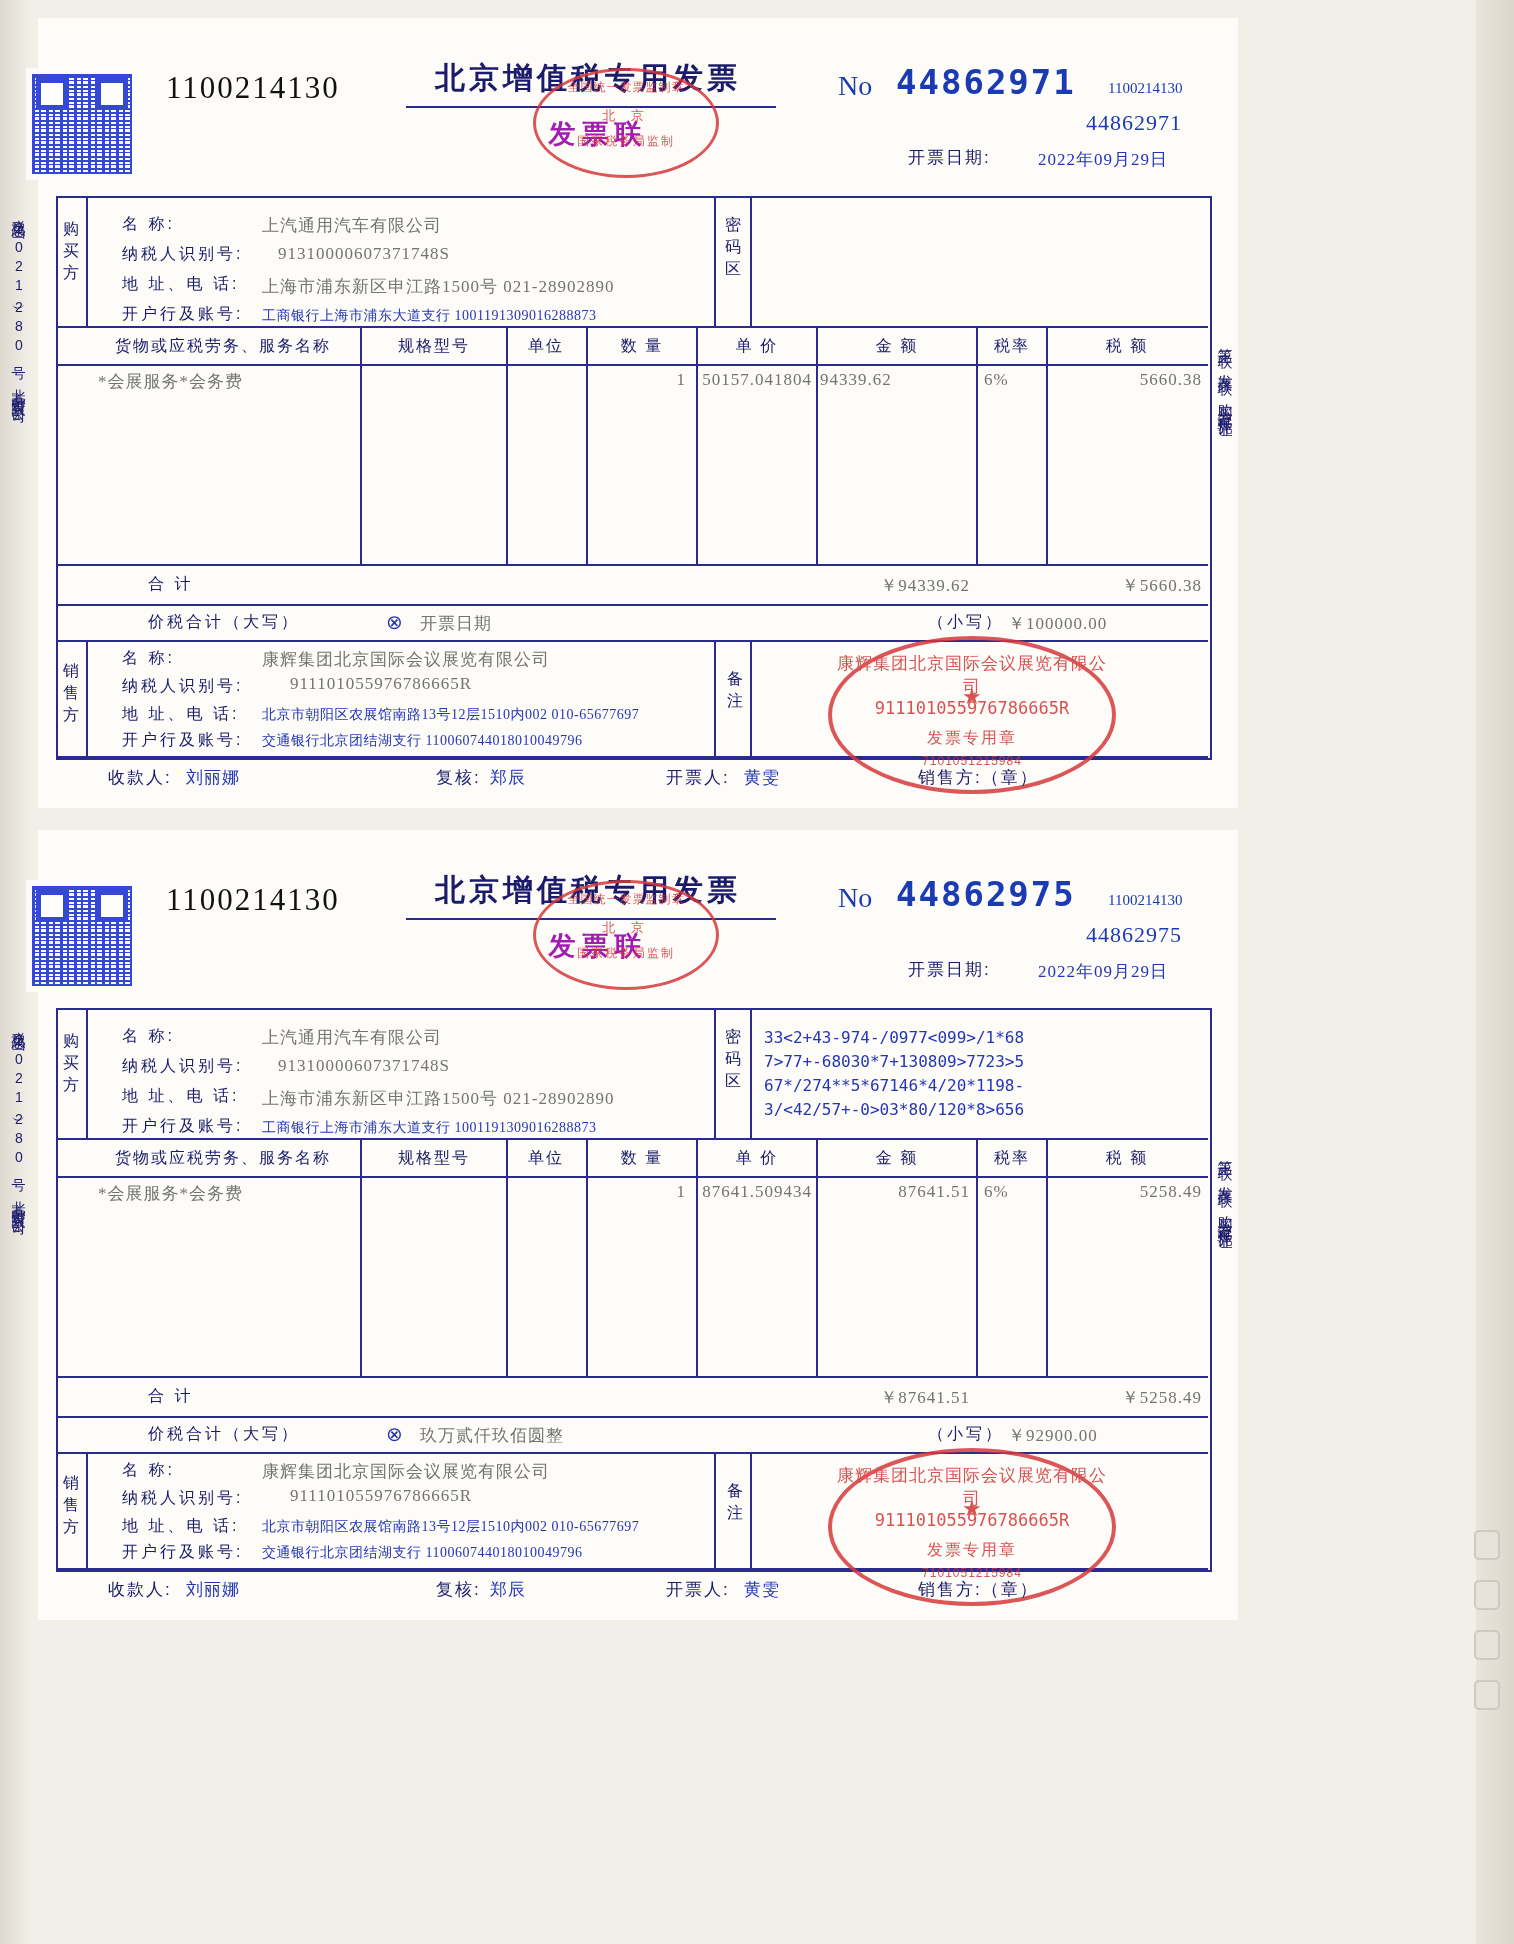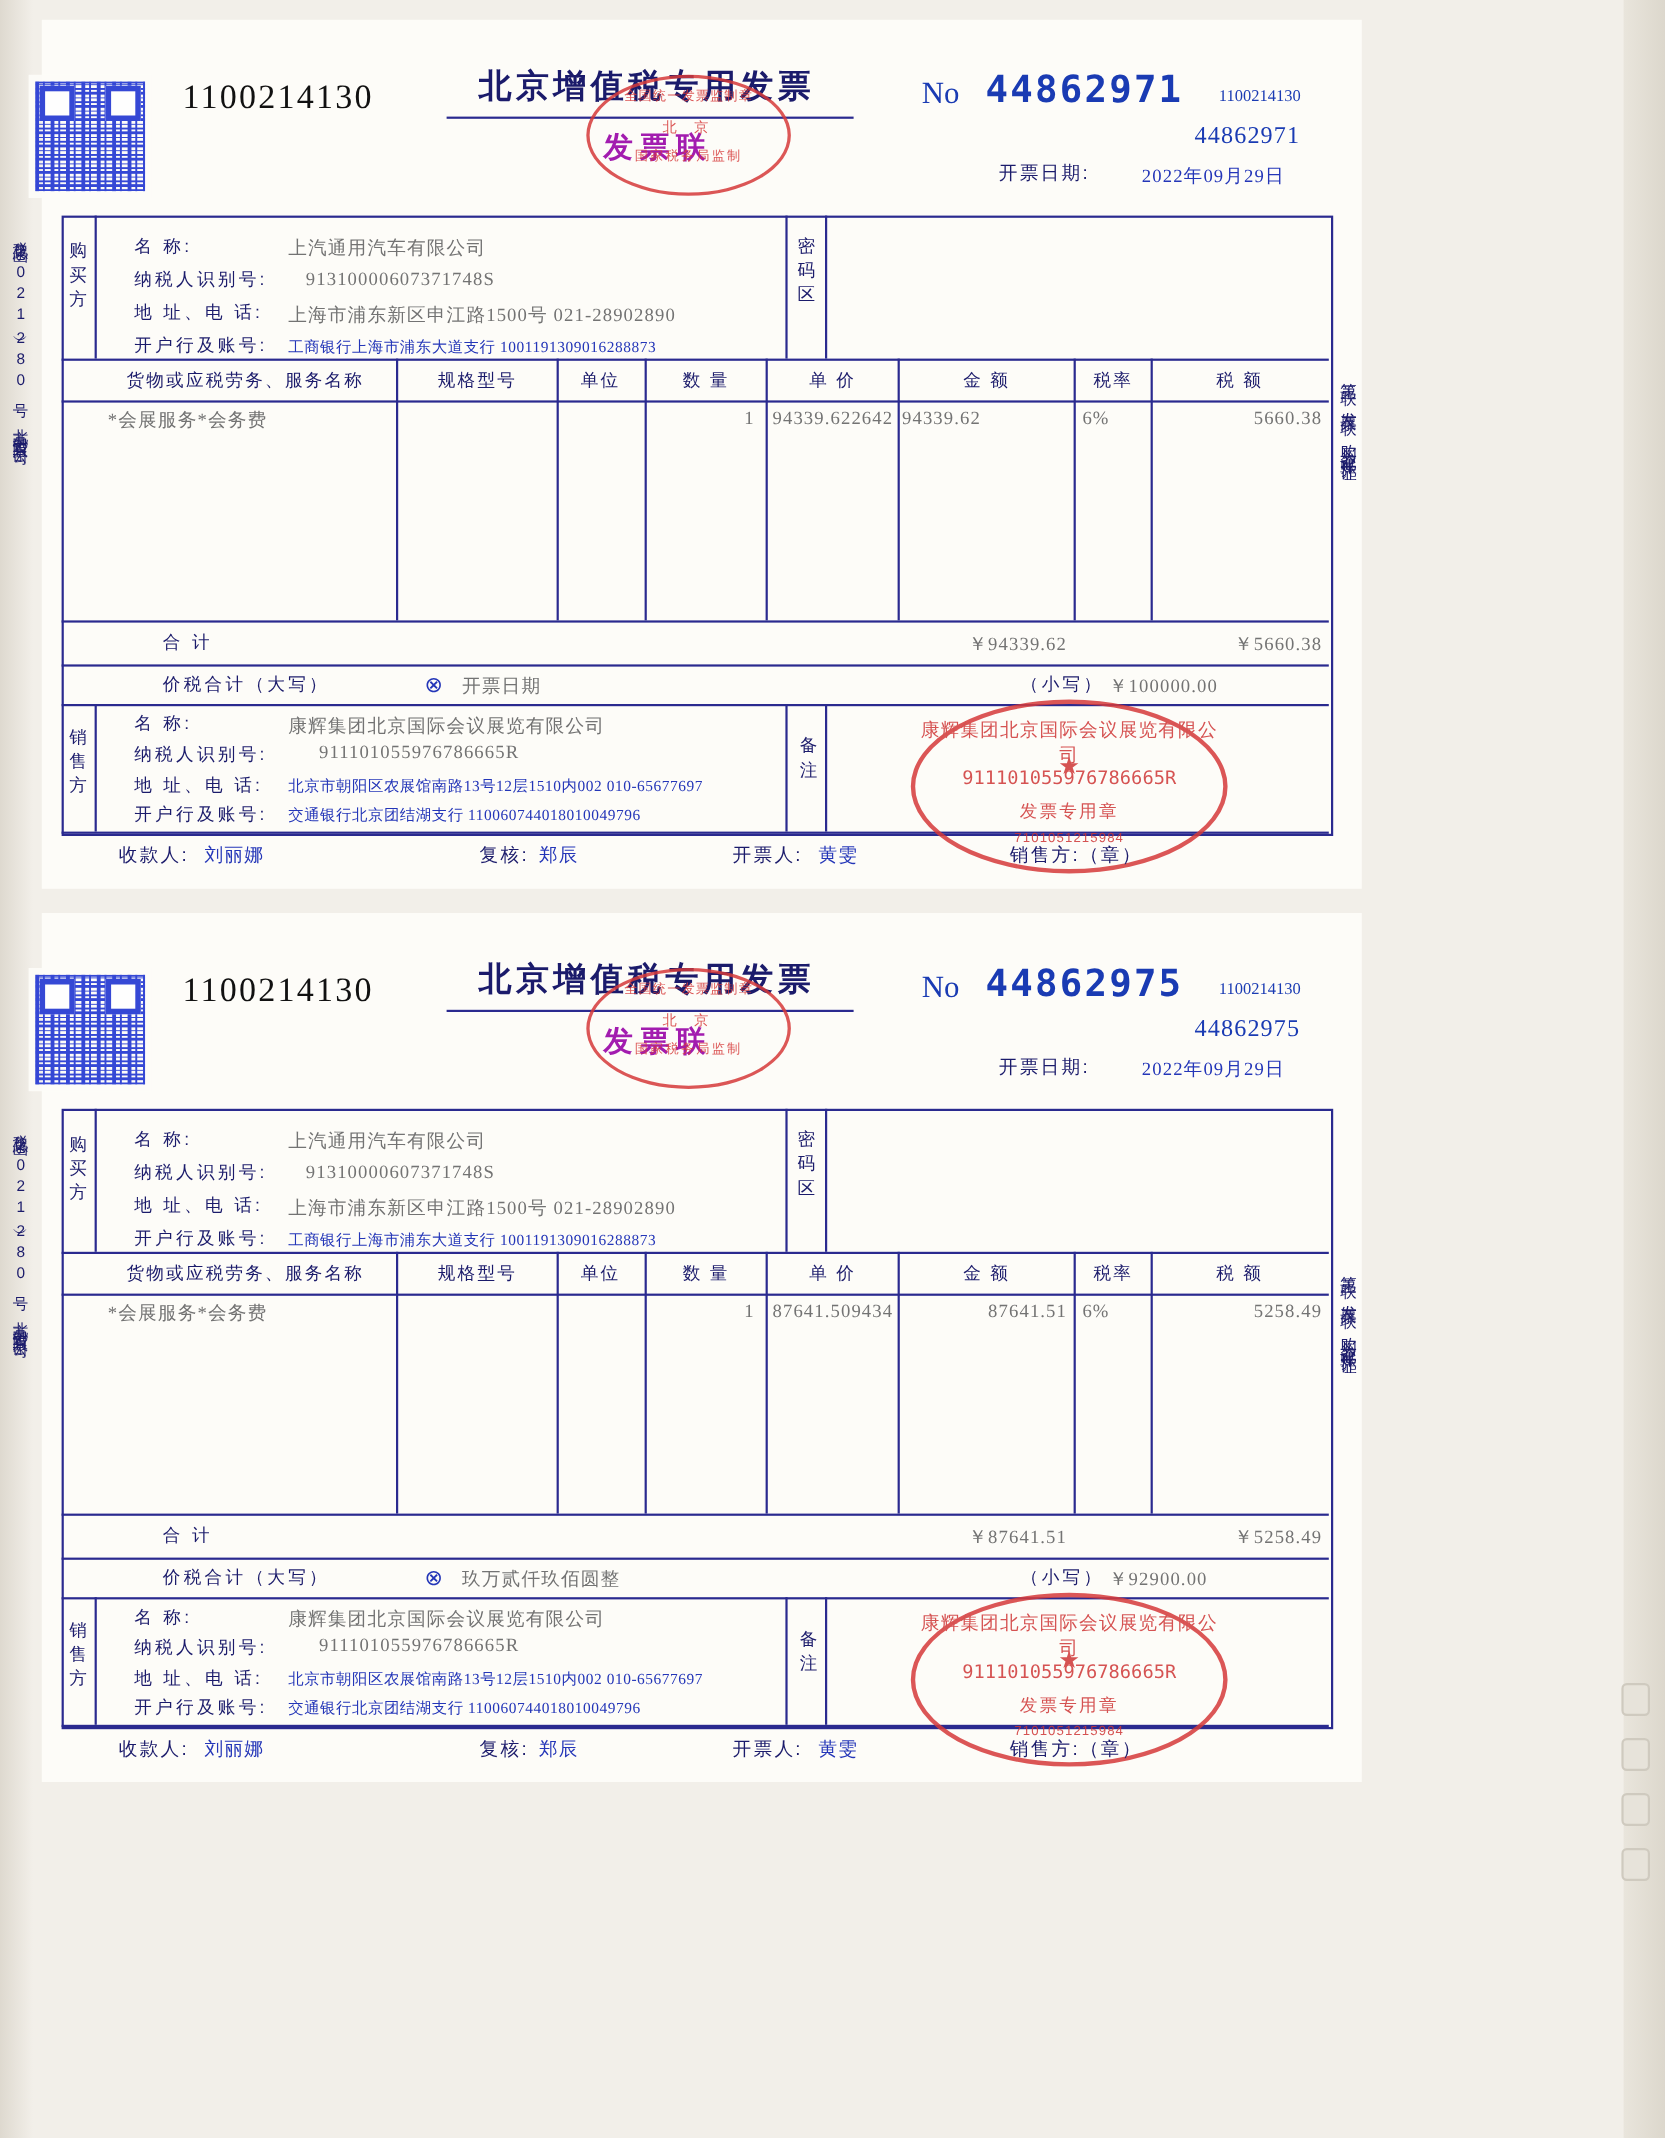--- a/index.html
+++ b/index.html
@@ -156,21 +156,21 @@
     <div class="colhdr" style="left:326px;top:318px;width:140px;">规格型号</div>
     <div class="colhdr" style="left:470px;top:318px;width:76px;">单位</div>
     <div class="colhdr" style="left:552px;top:318px;width:104px;">数 量</div>
     <div class="colhdr" style="left:662px;top:318px;width:114px;">单 价</div>
     <div class="colhdr" style="left:782px;top:318px;width:154px;">金 额</div>
     <div class="colhdr" style="left:942px;top:318px;width:64px;">税率</div>
     <div class="colhdr" style="left:1012px;top:318px;width:154px;">税 额</div>
 
     <div class="val" style="left:60px;top:352px;">*会展服务*会务费</div>
     <div class="val" style="left:552px;top:352px;width:96px;text-align:right;">1</div>
-    <div class="val" style="left:662px;top:352px;width:112px;text-align:right;">94339.622642</div>
+    <div class="val" style="left:662px;top:352px;width:112px;text-align:right;">50157.041804</div>
     <div class="val" style="left:782px;top:352px;width:150px;">94339.62</div>
     <div class="val" style="left:946px;top:352px;">6%</div>
     <div class="val" style="left:1012px;top:352px;width:152px;text-align:right;">5660.38</div>
 
     <div class="lbl" style="left:110px;top:556px;">合        计</div>
     <div class="val" style="left:782px;top:556px;width:150px;text-align:right;">￥94339.62</div>
     <div class="val" style="left:1012px;top:556px;width:152px;text-align:right;">￥5660.38</div>
 
     <div class="lbl" style="left:110px;top:594px;">价税合计（大写）</div>
     <div class="bigcircle" style="left:348px;top:592px;">⊗</div>
@@ -260,20 +260,24 @@
     <div class="lbl" style="left:84px;top:196px;">名      称:</div>
     <div class="val" style="left:224px;top:196px;">上汽通用汽车有限公司</div>
     <div class="lbl" style="left:84px;top:226px;">纳税人识别号:</div>
     <div class="val" style="left:240px;top:226px;">91310000607371748S</div>
     <div class="lbl" style="left:84px;top:256px;">地 址、电 话:</div>
     <div class="val" style="left:224px;top:257px;">上海市浦东新区申江路1500号  021-28902890</div>
     <div class="lbl" style="left:84px;top:286px;">开户行及账号:</div>
     <div class="val-sm" style="left:224px;top:289px;">工商银行上海市浦东大道支行  1001191309016288873</div>
 
     <div class="side-label" style="left:682px;top:196px;">密码区</div>
+    <div class="cipher" style="left:726px;top:196px;">33&lt;2+43-974-/0977&lt;099&gt;/1*68
+7&gt;77+-68030*7+130809&gt;7723&gt;5
+67*/274**5*67146*4/20*1198-
+3/&lt;42/57+-0&gt;03*80/120*8&gt;656</div>
 
     <div class="colhdr" style="left:60px;top:318px;width:250px;">货物或应税劳务、服务名称</div>
     <div class="colhdr" style="left:326px;top:318px;width:140px;">规格型号</div>
     <div class="colhdr" style="left:470px;top:318px;width:76px;">单位</div>
     <div class="colhdr" style="left:552px;top:318px;width:104px;">数 量</div>
     <div class="colhdr" style="left:662px;top:318px;width:114px;">单 价</div>
     <div class="colhdr" style="left:782px;top:318px;width:154px;">金 额</div>
     <div class="colhdr" style="left:942px;top:318px;width:64px;">税率</div>
     <div class="colhdr" style="left:1012px;top:318px;width:154px;">税 额</div>
 

